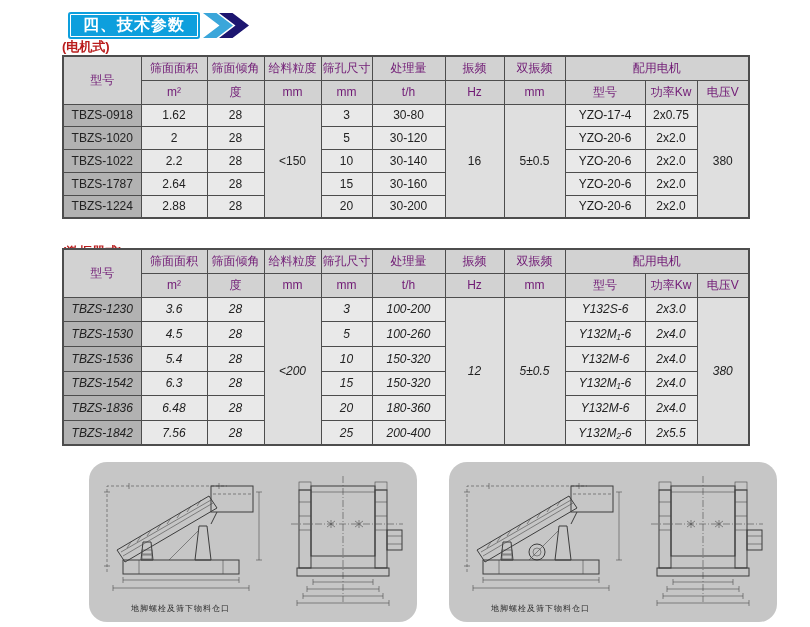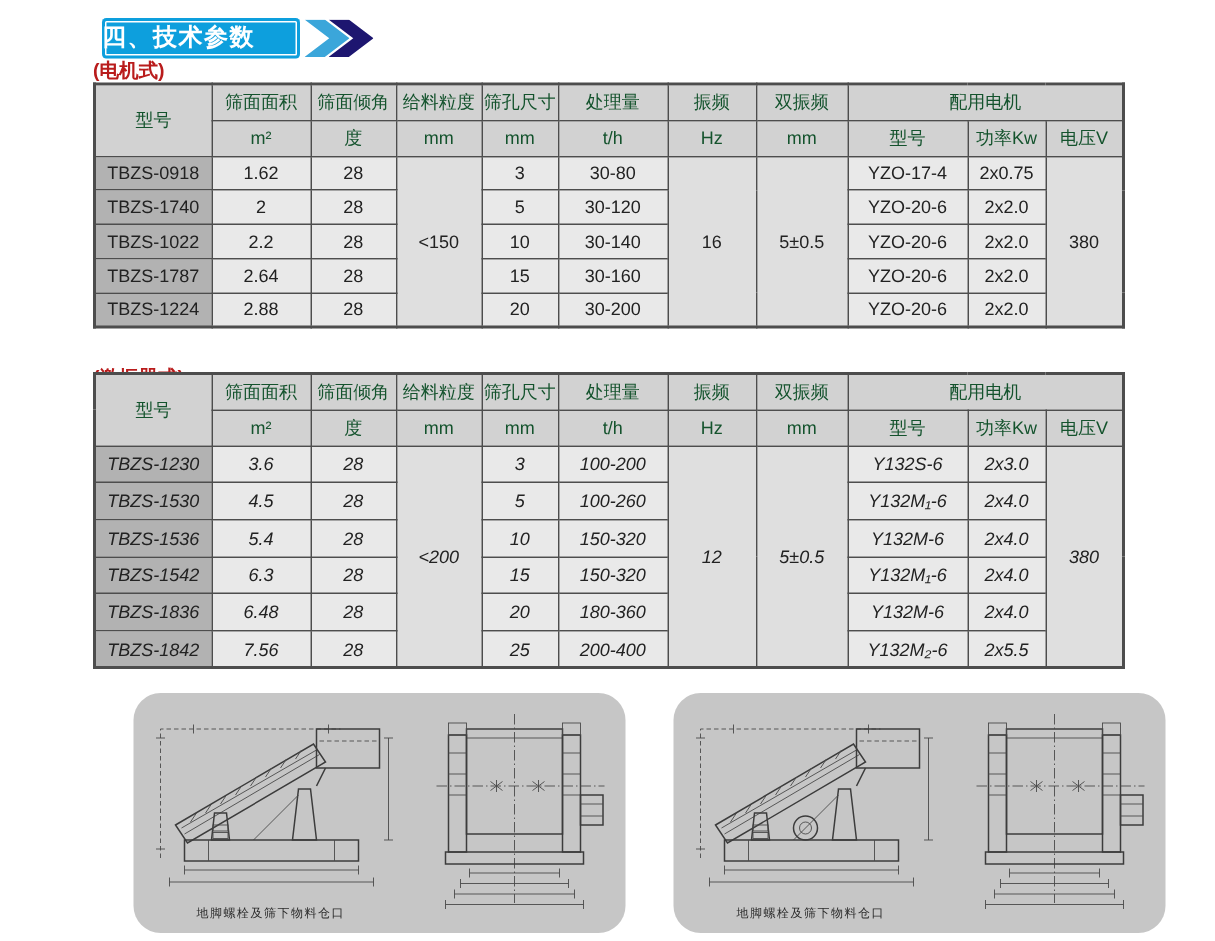--- a/index.html
+++ b/index.html
@@ -3,36 +3,36 @@
 <meta charset="utf-8">
 <style>
   html,body{margin:0;padding:0;}
   .page{position:relative;width:810px;height:627px;background:#ffffff;overflow:hidden;
         font-family:"Liberation Sans","DejaVu Sans",sans-serif;color:#1a1a1a;}
 
   
   .banner{position:absolute;left:68px;top:12px;height:27px;display:flex;align-items:center;}
   .banner-box{height:27px;width:132px;background:#0d9fdd;border-radius:3px;
               box-shadow:inset 0 0 0 2px #0d9fdd, inset 0 0 0 3px #ffffff;
-              display:flex;align-items:center;}
+              display:flex;align-items:center;justify-content:center;}
   .banner-box span{color:#ffffff;font-weight:bold;font-size:16px;letter-spacing:1px;}
   .chev{position:absolute;top:1px;height:25px;width:30px;
         clip-path:polygon(0 0,45% 0,100% 50%,45% 100%,0 100%,55% 50%);}
   .chev1{left:135px;background:#3ba6da;}
   .chev2{left:151px;background:#1d1670;}
 
   
   .sec-label{position:absolute;left:62px;font-size:13px;font-weight:bold;color:#b91c1c;}
 
   
   table.spec{position:absolute;left:62px;border-collapse:collapse;table-layout:fixed;
              width:686px;font-size:12px;border:2px solid #4d4d4d;}
   table.spec th,table.spec td{border:1px solid #4d4d4d;text-align:center;vertical-align:middle;
              padding:0;font-weight:normal;white-space:nowrap;overflow:hidden;}
-  table.spec thead th{background:#d2d2d2;color:#14532d;}
+  table.spec thead th{background:#d2d2d2;color:#701a75;}
   table.spec td{background:#e9e9e9;color:#222;}
   table.spec td.model{background:#b2b2b2;}
   table.spec td.merged{background:#dfdfdf;}
   .t1{top:55px;} .t1 thead tr{height:24px;} .t1 tbody tr{height:22.8px;}
   .t2{top:248px;} .t2 thead tr{height:24px;} .t2 tbody tr{height:24.7px;font-style:italic;}
 
   
   .panel{position:absolute;top:462px;width:328px;height:160px;background:#c6c6c6;border-radius:18px;margin-left:32px;}
   .panel-left{left:57px;} .panel-right{left:417px;}
   .panel svg{position:absolute;}
@@ -106,21 +106,21 @@
           <td class="merged" rowspan="5">&lt;150</td>
           <td>3</td>
           <td>30-80</td>
           <td class="merged" rowspan="5">16</td>
           <td class="merged" rowspan="5">5±0.5</td>
           <td>YZO-17-4</td>
           <td>2x0.75</td>
           <td class="merged" rowspan="5">380</td>
         </tr>
         <tr>
-          <td class="model">TBZS-1740</td>
+          <td class="model">TBZS-1020</td>
           <td>2</td>
           <td>28</td>
           <td>5</td>
           <td>30-120</td>
           <td>YZO-20-6</td>
           <td>2x2.0</td>
         </tr>
         <tr>
           <td class="model">TBZS-1022</td>
           <td>2.2</td>

